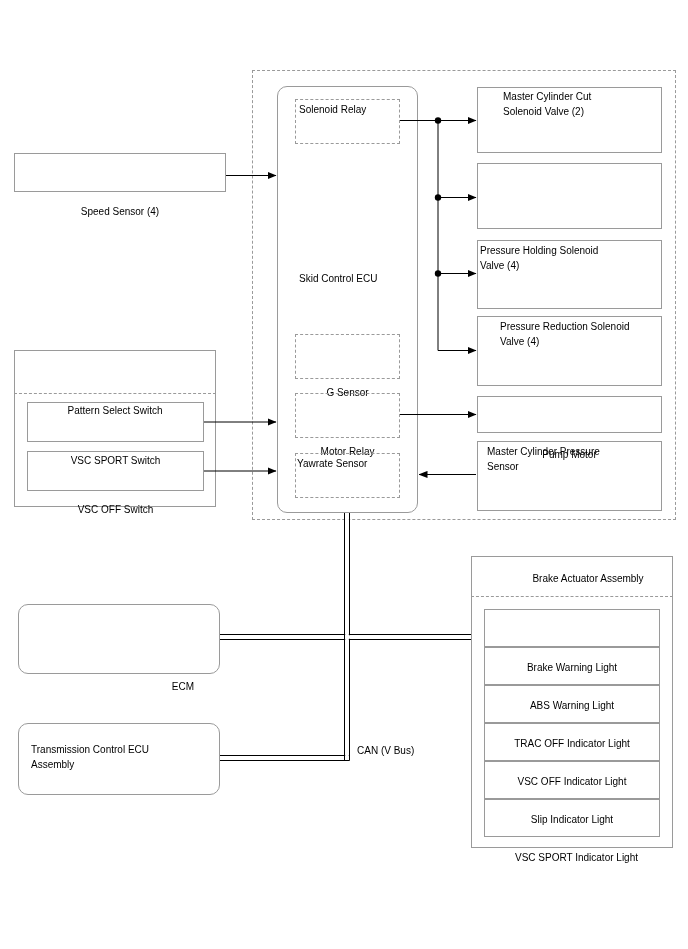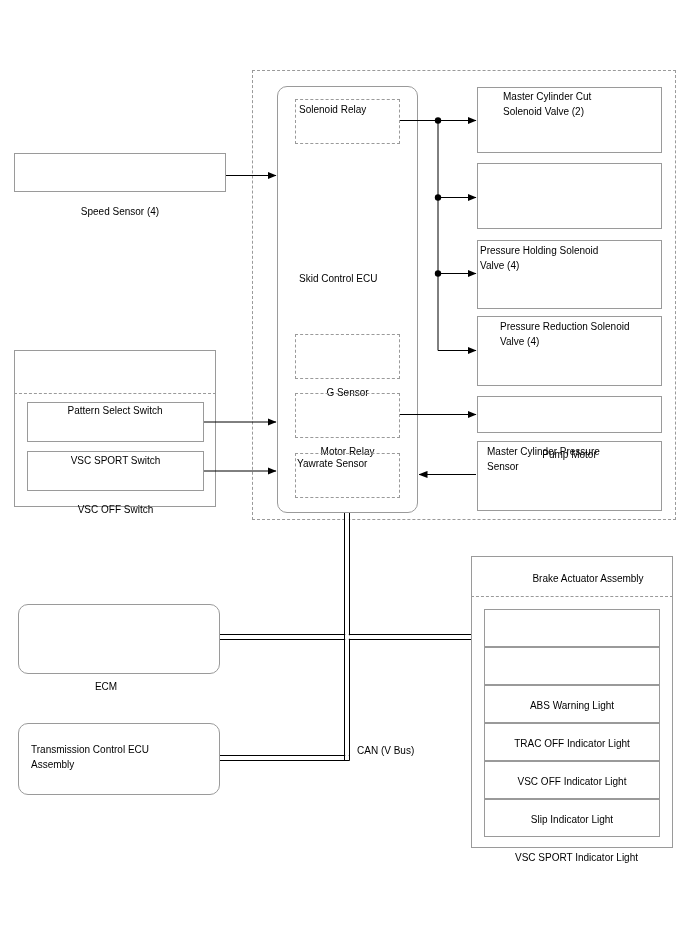--- a/index.html
+++ b/index.html
@@ -111,30 +111,31 @@
 Valve (4)</div>
 
   <div class="box" style="left:477px; top:396px; width:185px; height:37px;"></div>
   <div class="lbl ctr" style="left:477px; top:399px; width:185px;">Pump Motor</div>
 
   <div class="box" style="left:477px; top:441px; width:185px; height:70px;"></div>
   <div class="lbl lft" style="left:487px; top:444px; width:175px;">Master Cylinder Pressure
 Sensor</div>
 
   <div class="box rounded" style="left:18px; top:604px; width:202px; height:70px;"></div>
-  <div class="lbl ctr" style="left:18px; top:631px; width:176px;">ECM</div>
+  <div class="lbl ctr" style="left:18px; top:631px; width:176px;text-align:right;">ECM</div>
 
   <div class="box rounded" style="left:18px; top:723px; width:202px; height:72px;"></div>
   <div class="lbl lft" style="left:31px; top:742px; width:185px;">Transmission Control ECU
 Assembly</div>
 
   <div class="box" style="left:471px; top:556px; width:202px; height:292px;"></div>
   <div class="hr-dashed" style="left:471px; top:596px; width:202px;"></div>
 
   <div class="box" style="left:484px; top:609px; width:176px; height:38px;"></div>
+  <div class="lbl ctr" style="left:484px; top:612px; width:176px;">Brake Warning Light</div>
 
   <div class="box" style="left:484px; top:647px; width:176px; height:38px;"></div>
   <div class="lbl ctr" style="left:484px; top:650px; width:176px;">ABS Warning Light</div>
 
   <div class="box" style="left:484px; top:685px; width:176px; height:38px;"></div>
   <div class="lbl ctr" style="left:484px; top:688px; width:176px;text-align:center;">TRAC OFF Indicator Light</div>
 
   <div class="box" style="left:484px; top:723px; width:176px; height:38px;"></div>
   <div class="lbl ctr" style="left:484px; top:726px; width:176px;">VSC OFF Indicator Light</div>
 

